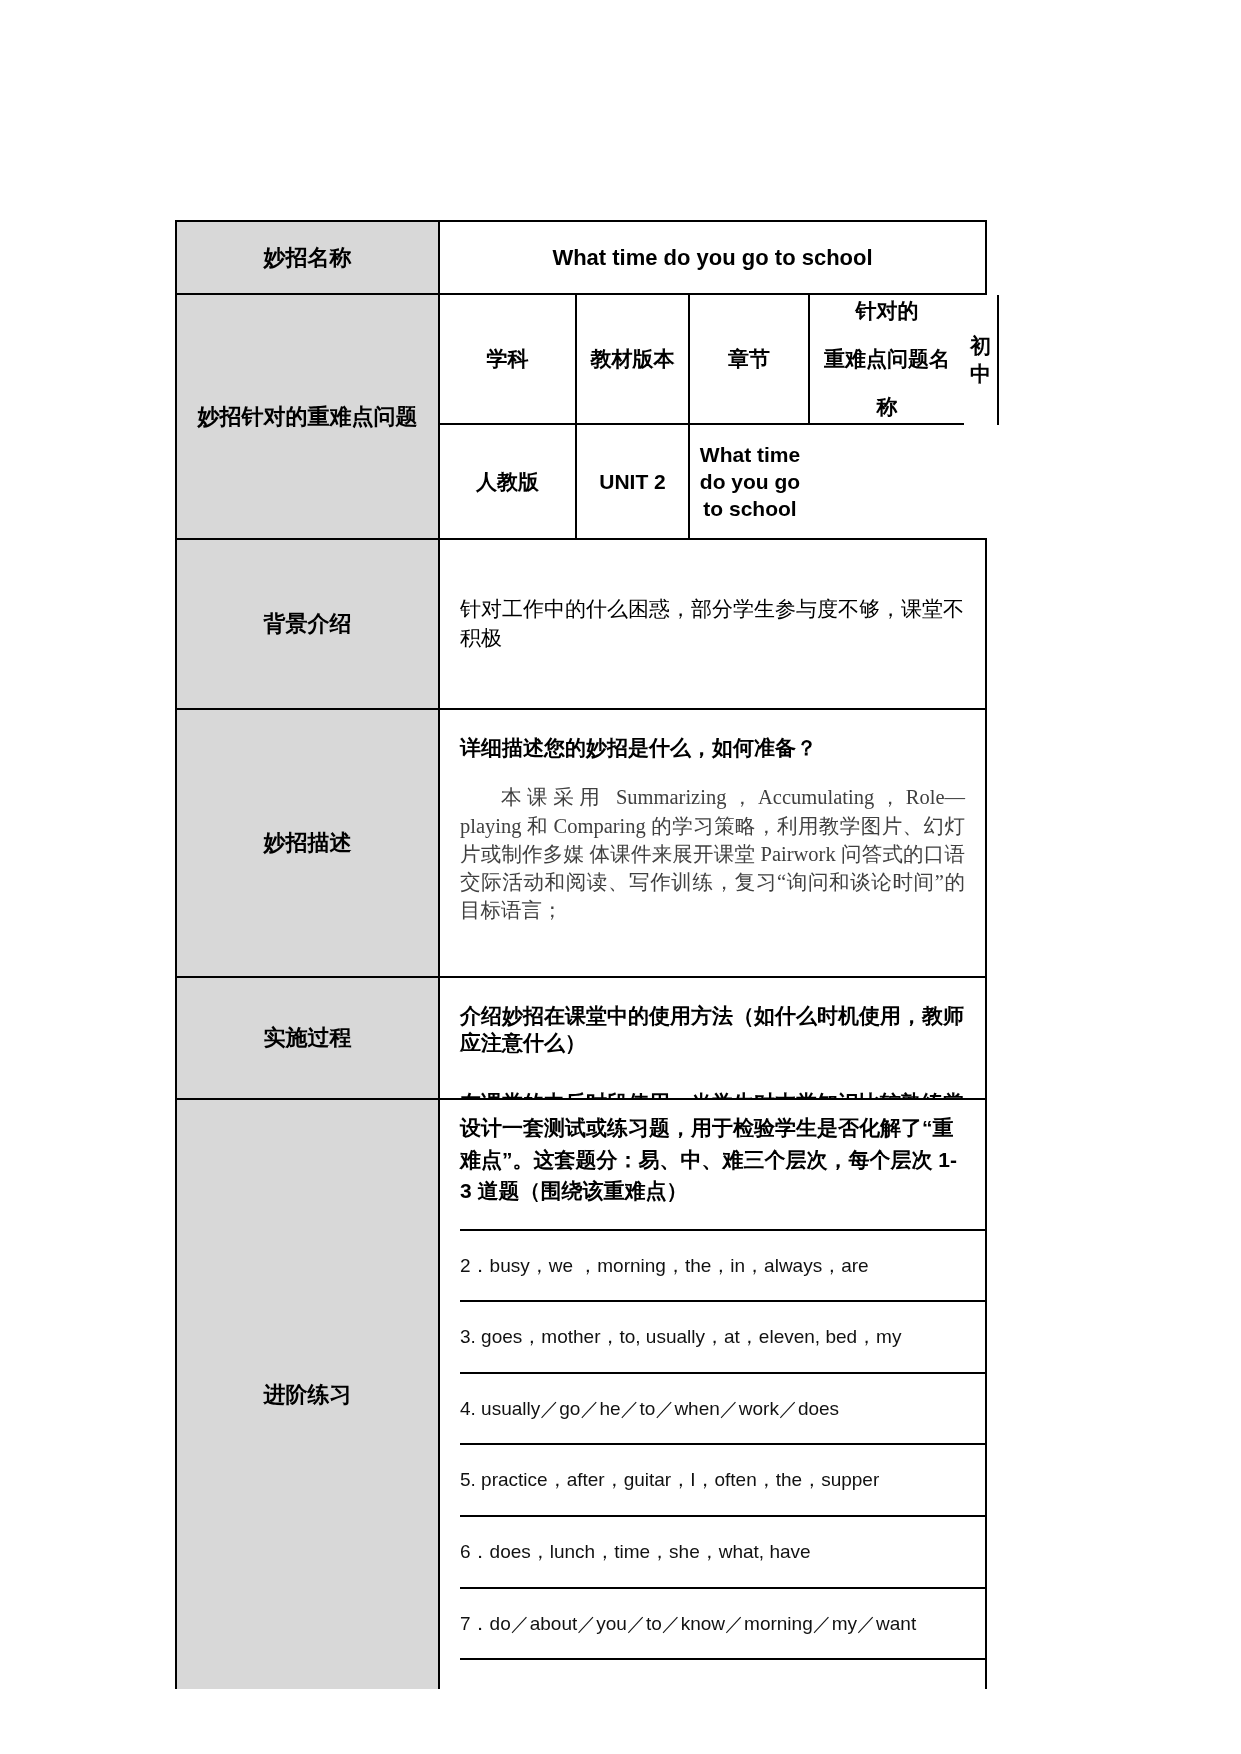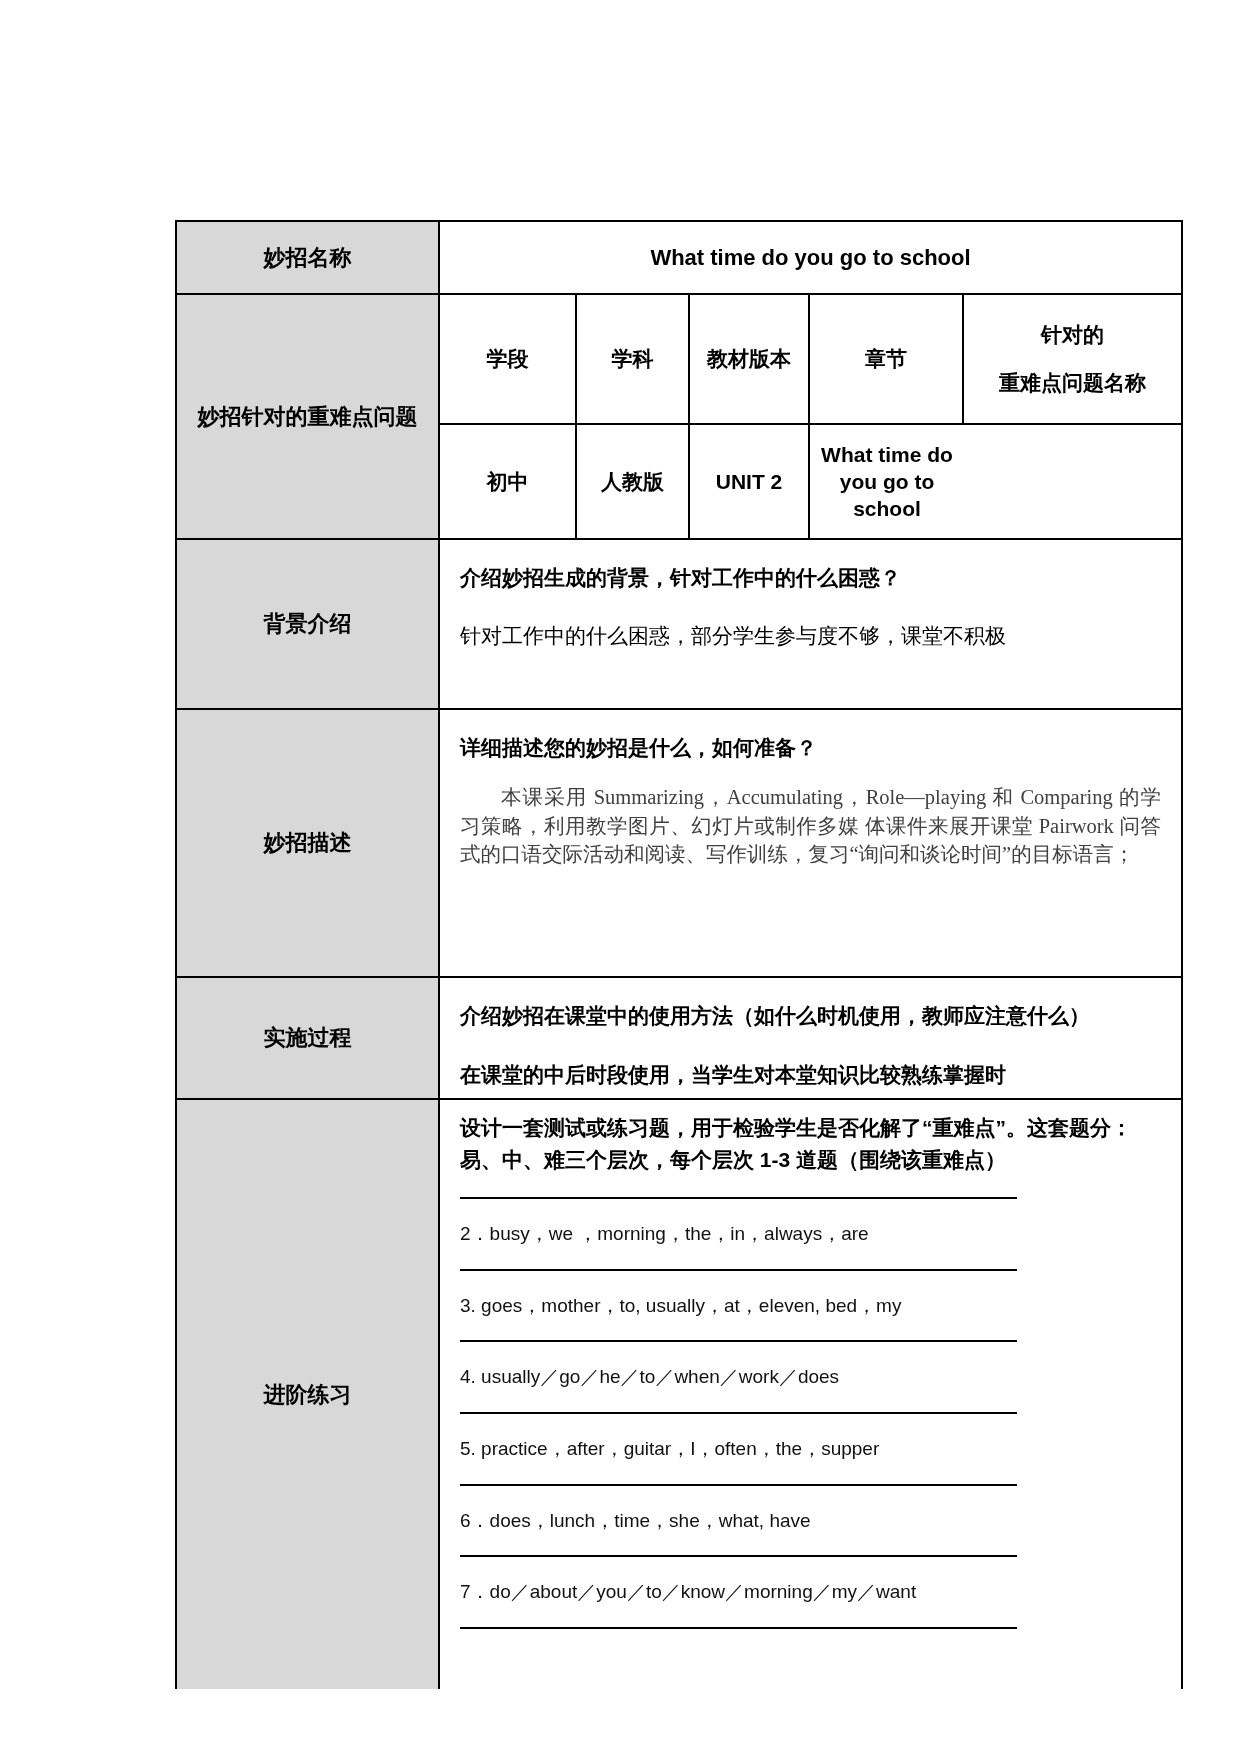--- a/index.html
+++ b/index.html
@@ -4,21 +4,21 @@
 <style>
   * { margin: 0; padding: 0; box-sizing: border-box; }
   html, body { background: #ffffff; }
   body {
     width: 1241px; height: 1754px;
     position: relative;
     font-family: "Liberation Sans", "DejaVu Sans", sans-serif;
     color: #000;
   }
   .tbl {
-    position: absolute; left: 175px; top: 220px; width: 1008px;
+    position: absolute; left: 175px; top: 220px; width: 812px;
     border: 2px solid #000; border-bottom: none;
     background: #fff;
   }
   .row { display: flex; border-bottom: 2px solid #000; }
   .row.last { border-bottom: none; }
   .label-cell {
     width: 263px; flex: 0 0 263px;
     background: #d8d8d8;
     border-right: 2px solid #000;
     display: flex; align-items: center; justify-content: center;
@@ -80,39 +80,37 @@
 <div class="tbl">
 
   <div class="row r1">
     <div class="label-cell">妙招名称</div>
     <div class="content-cell">What time do you go to school</div>
   </div>
 
   <div class="row r2">
     <div class="label-cell">妙招针对的重难点问题</div>
     <div class="content-cell">
-      <div class="gcell hdr">学段</div>
       <div class="gcell hdr">学科</div>
       <div class="gcell hdr">教材版本</div>
       <div class="gcell hdr">章节</div>
       <div class="gcell hdr colend two-line">
         <span>针对的</span>
         <span>重难点问题名称</span>
       </div>
       <div class="gcell">初中</div>
       <div class="gcell">人教版</div>
       <div class="gcell">UNIT 2</div>
       <div class="gcell colend wrap3">What time do you go to school</div>
     </div>
   </div>
 
   <div class="row r3">
     <div class="label-cell">背景介绍</div>
     <div class="content-cell qa">
-      <div class="q">介绍妙招生成的背景，针对工作中的什么困惑？</div>
       <div class="a-plain">针对工作中的什么困惑，部分学生参与度不够，课堂不积极</div>
     </div>
   </div>
 
   <div class="row r4">
     <div class="label-cell">妙招描述</div>
     <div class="content-cell qa">
       <div class="q">详细描述您的妙招是什么，如何准备？</div>
       <div class="a-serif">本课采用 Summarizing，Accumulating，Role—playing 和 Comparing 的学习策略，利用教学图片、幻灯片或制作多媒 体课件来展开课堂 Pairwork 问答式的口语交际活动和阅读、写作训练，复习“询问和谈论时间”的目标语言；</div>
     </div>

